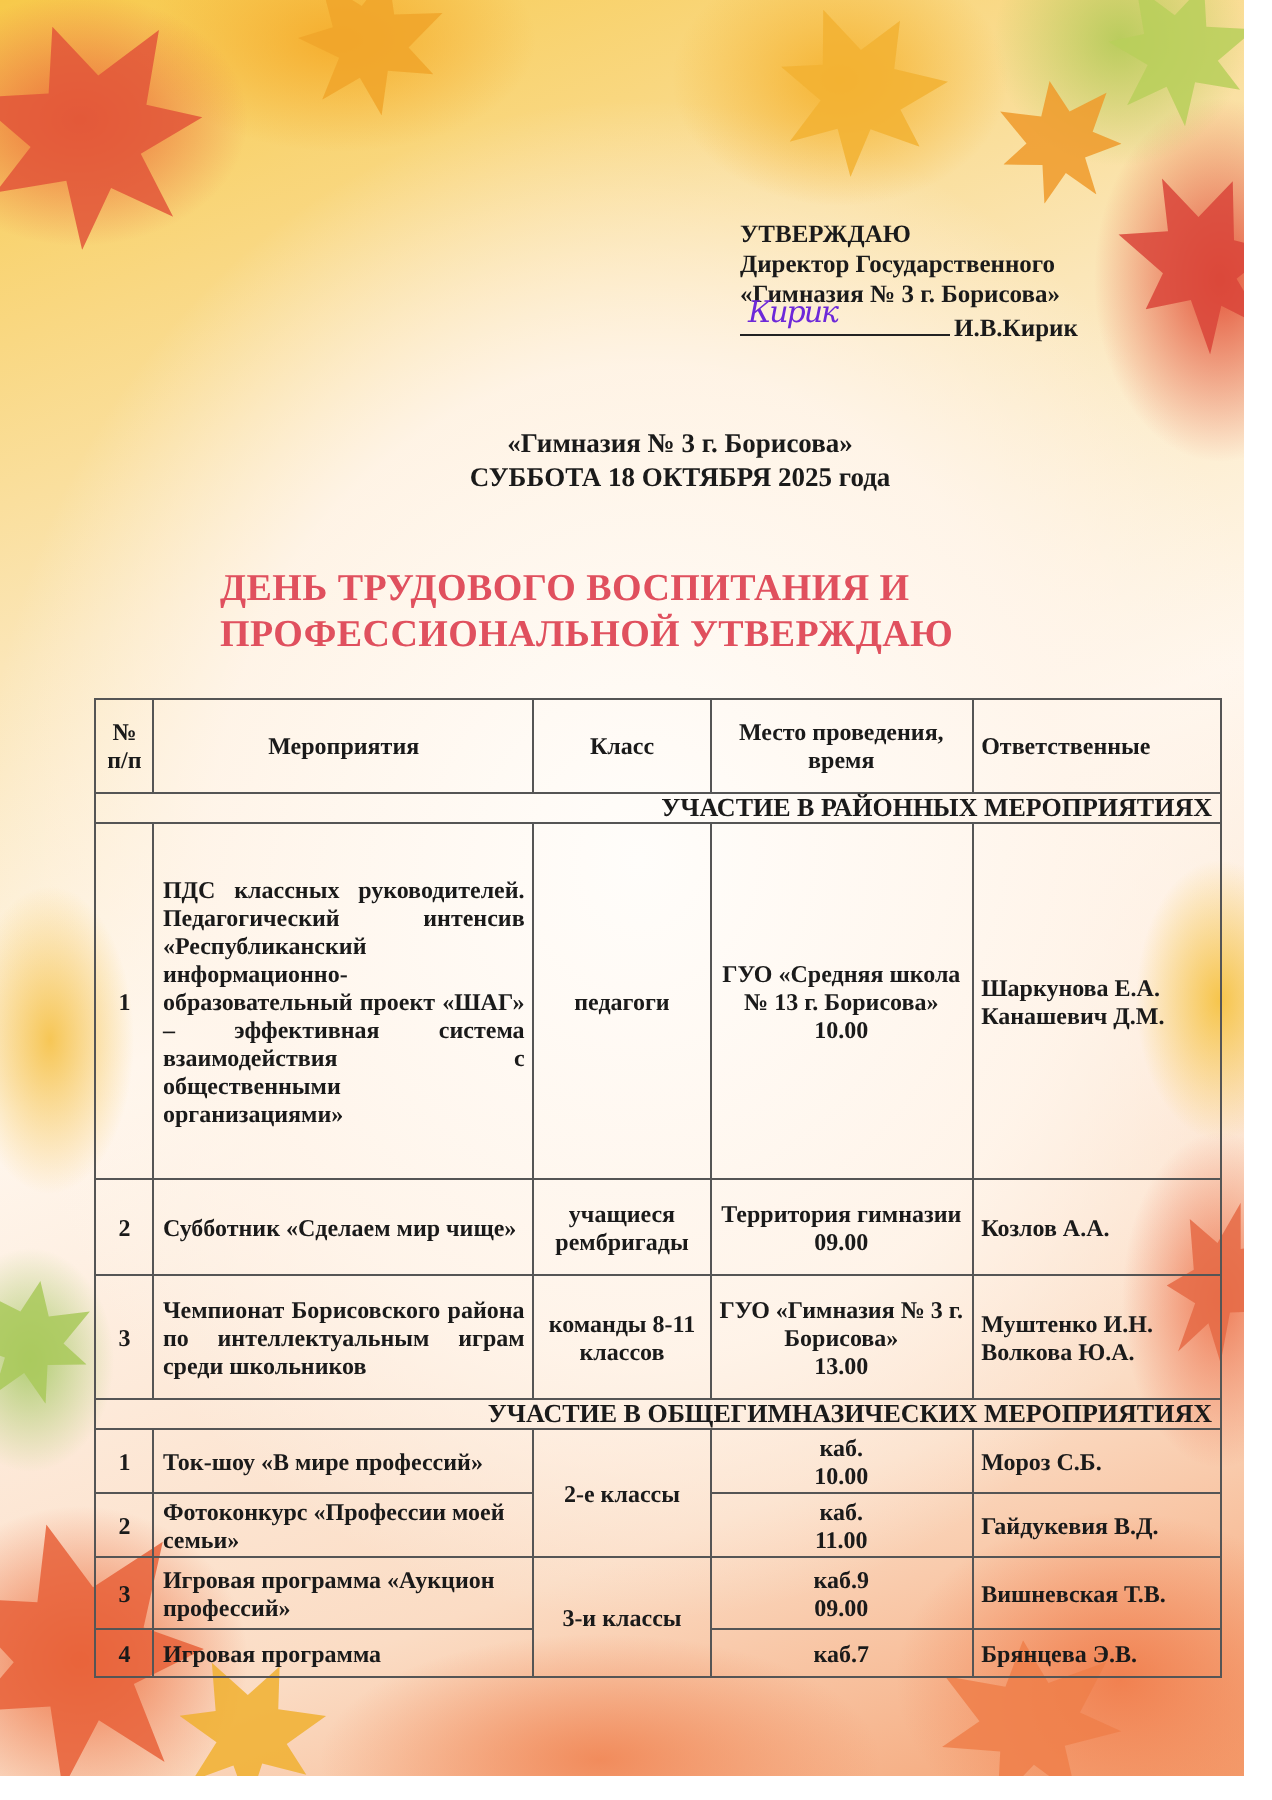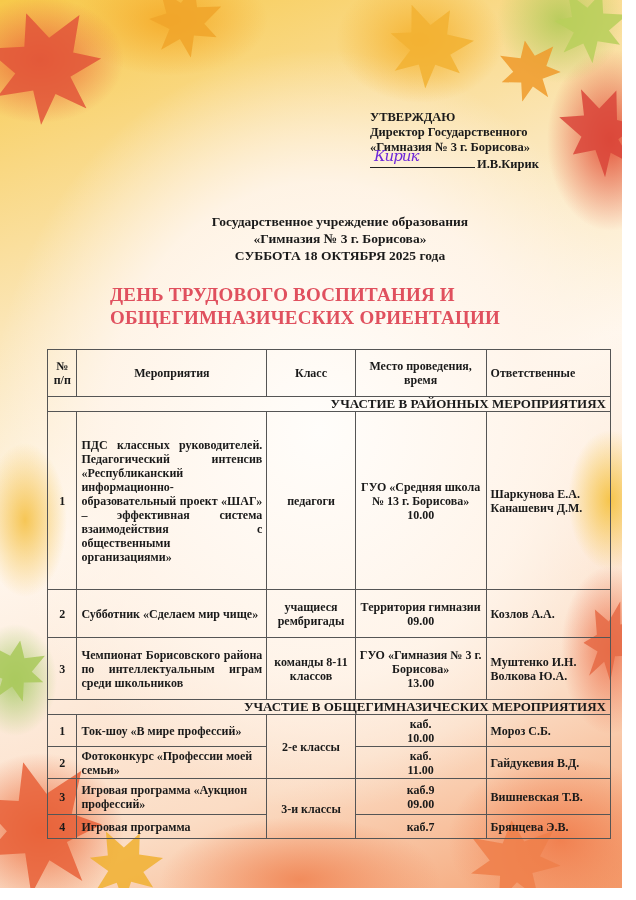--- a/index.html
+++ b/index.html
@@ -85,28 +85,27 @@
 <div class="approve">
   <div>УТВЕРЖДАЮ</div>
   <div>Директор  Государственного</div>
   <div>«Гимназия № 3 г. Борисова»</div>
   <div>
     <span class="sigline"><span class="sig">Кирик</span></span><span>И.В.Кирик</span>
   </div>
 </div>
 
 <div class="header-block">
-  <div>Государственное учреждение образования</div>
   <div>«Гимназия № 3 г. Борисова»</div>
   <div>СУББОТА 18 ОКТЯБРЯ 2025 года</div>
 </div>
 
 <div class="main-title">
   <div>ДЕНЬ ТРУДОВОГО ВОСПИТАНИЯ И</div>
-  <div>ОБЩЕГИМНАЗИЧЕСКИХ ОРИЕНТАЦИИ</div>
+  <div>ПРОФЕССИОНАЛЬНОЙ УТВЕРЖДАЮ</div>
 </div>
 
 <table class="sched">
   <colgroup>
     <col class="c-num">
       <col class="c-event">
       <col class="c-class">
       <col class="c-place">
       <col class="c-resp">
   </colgroup>

